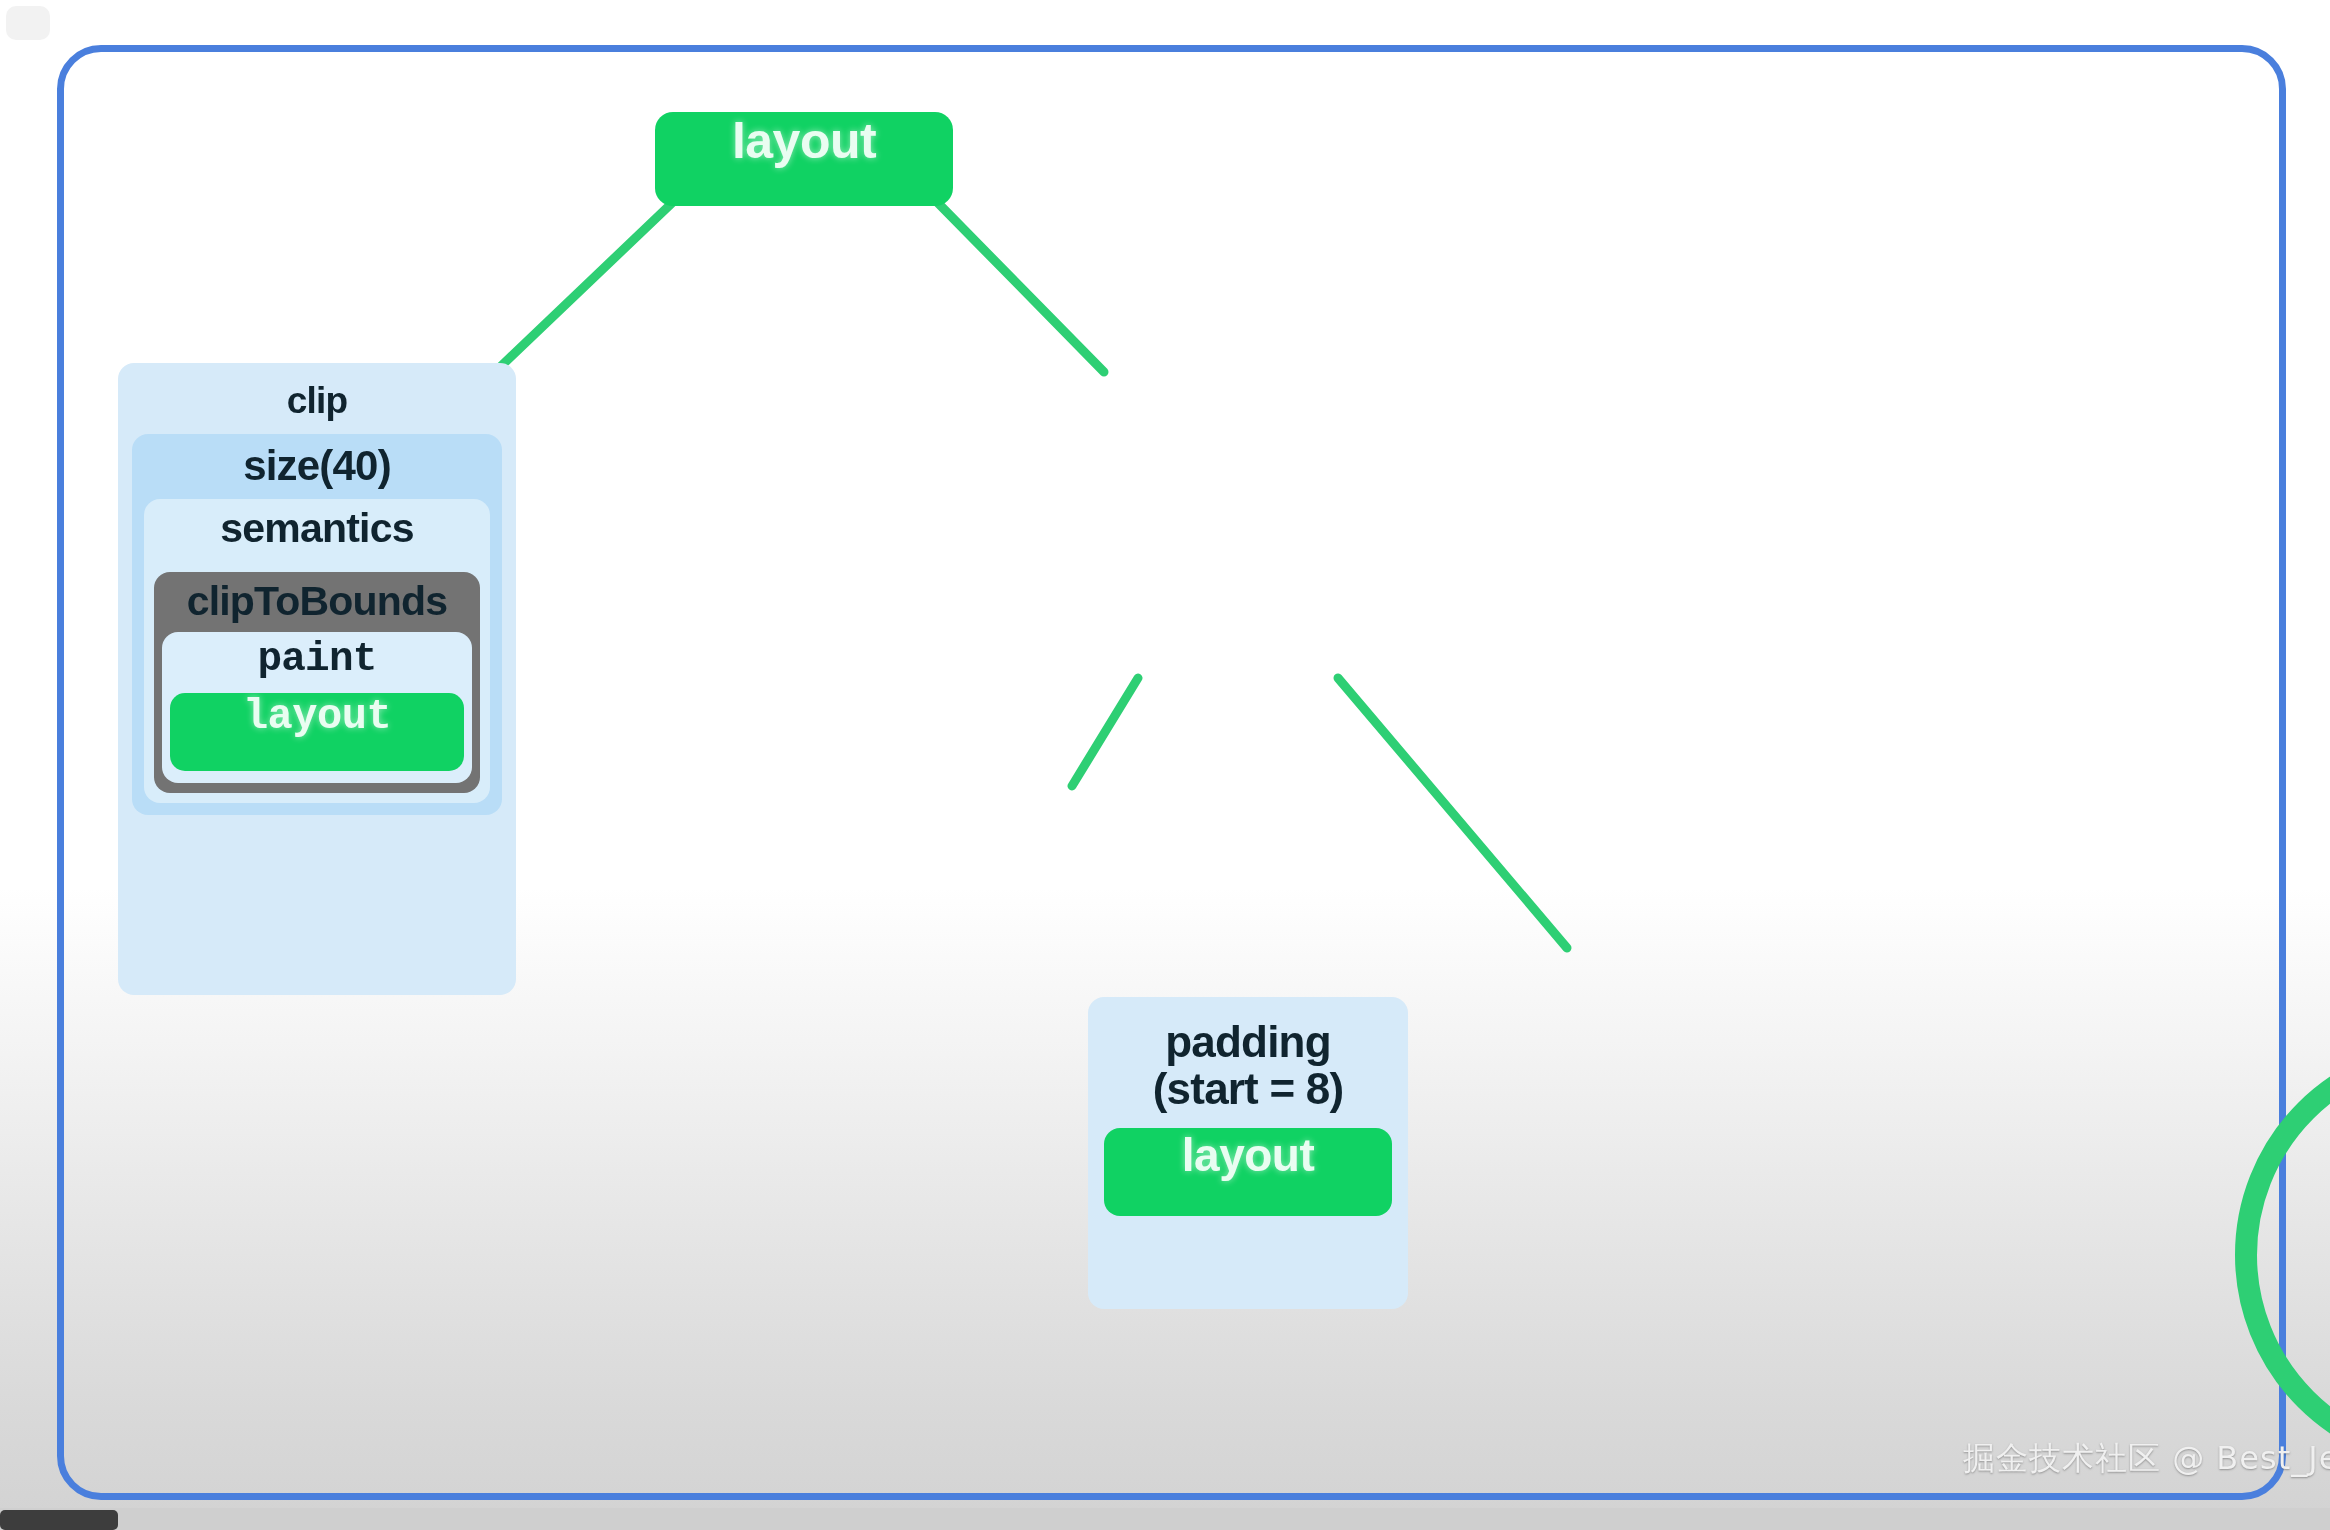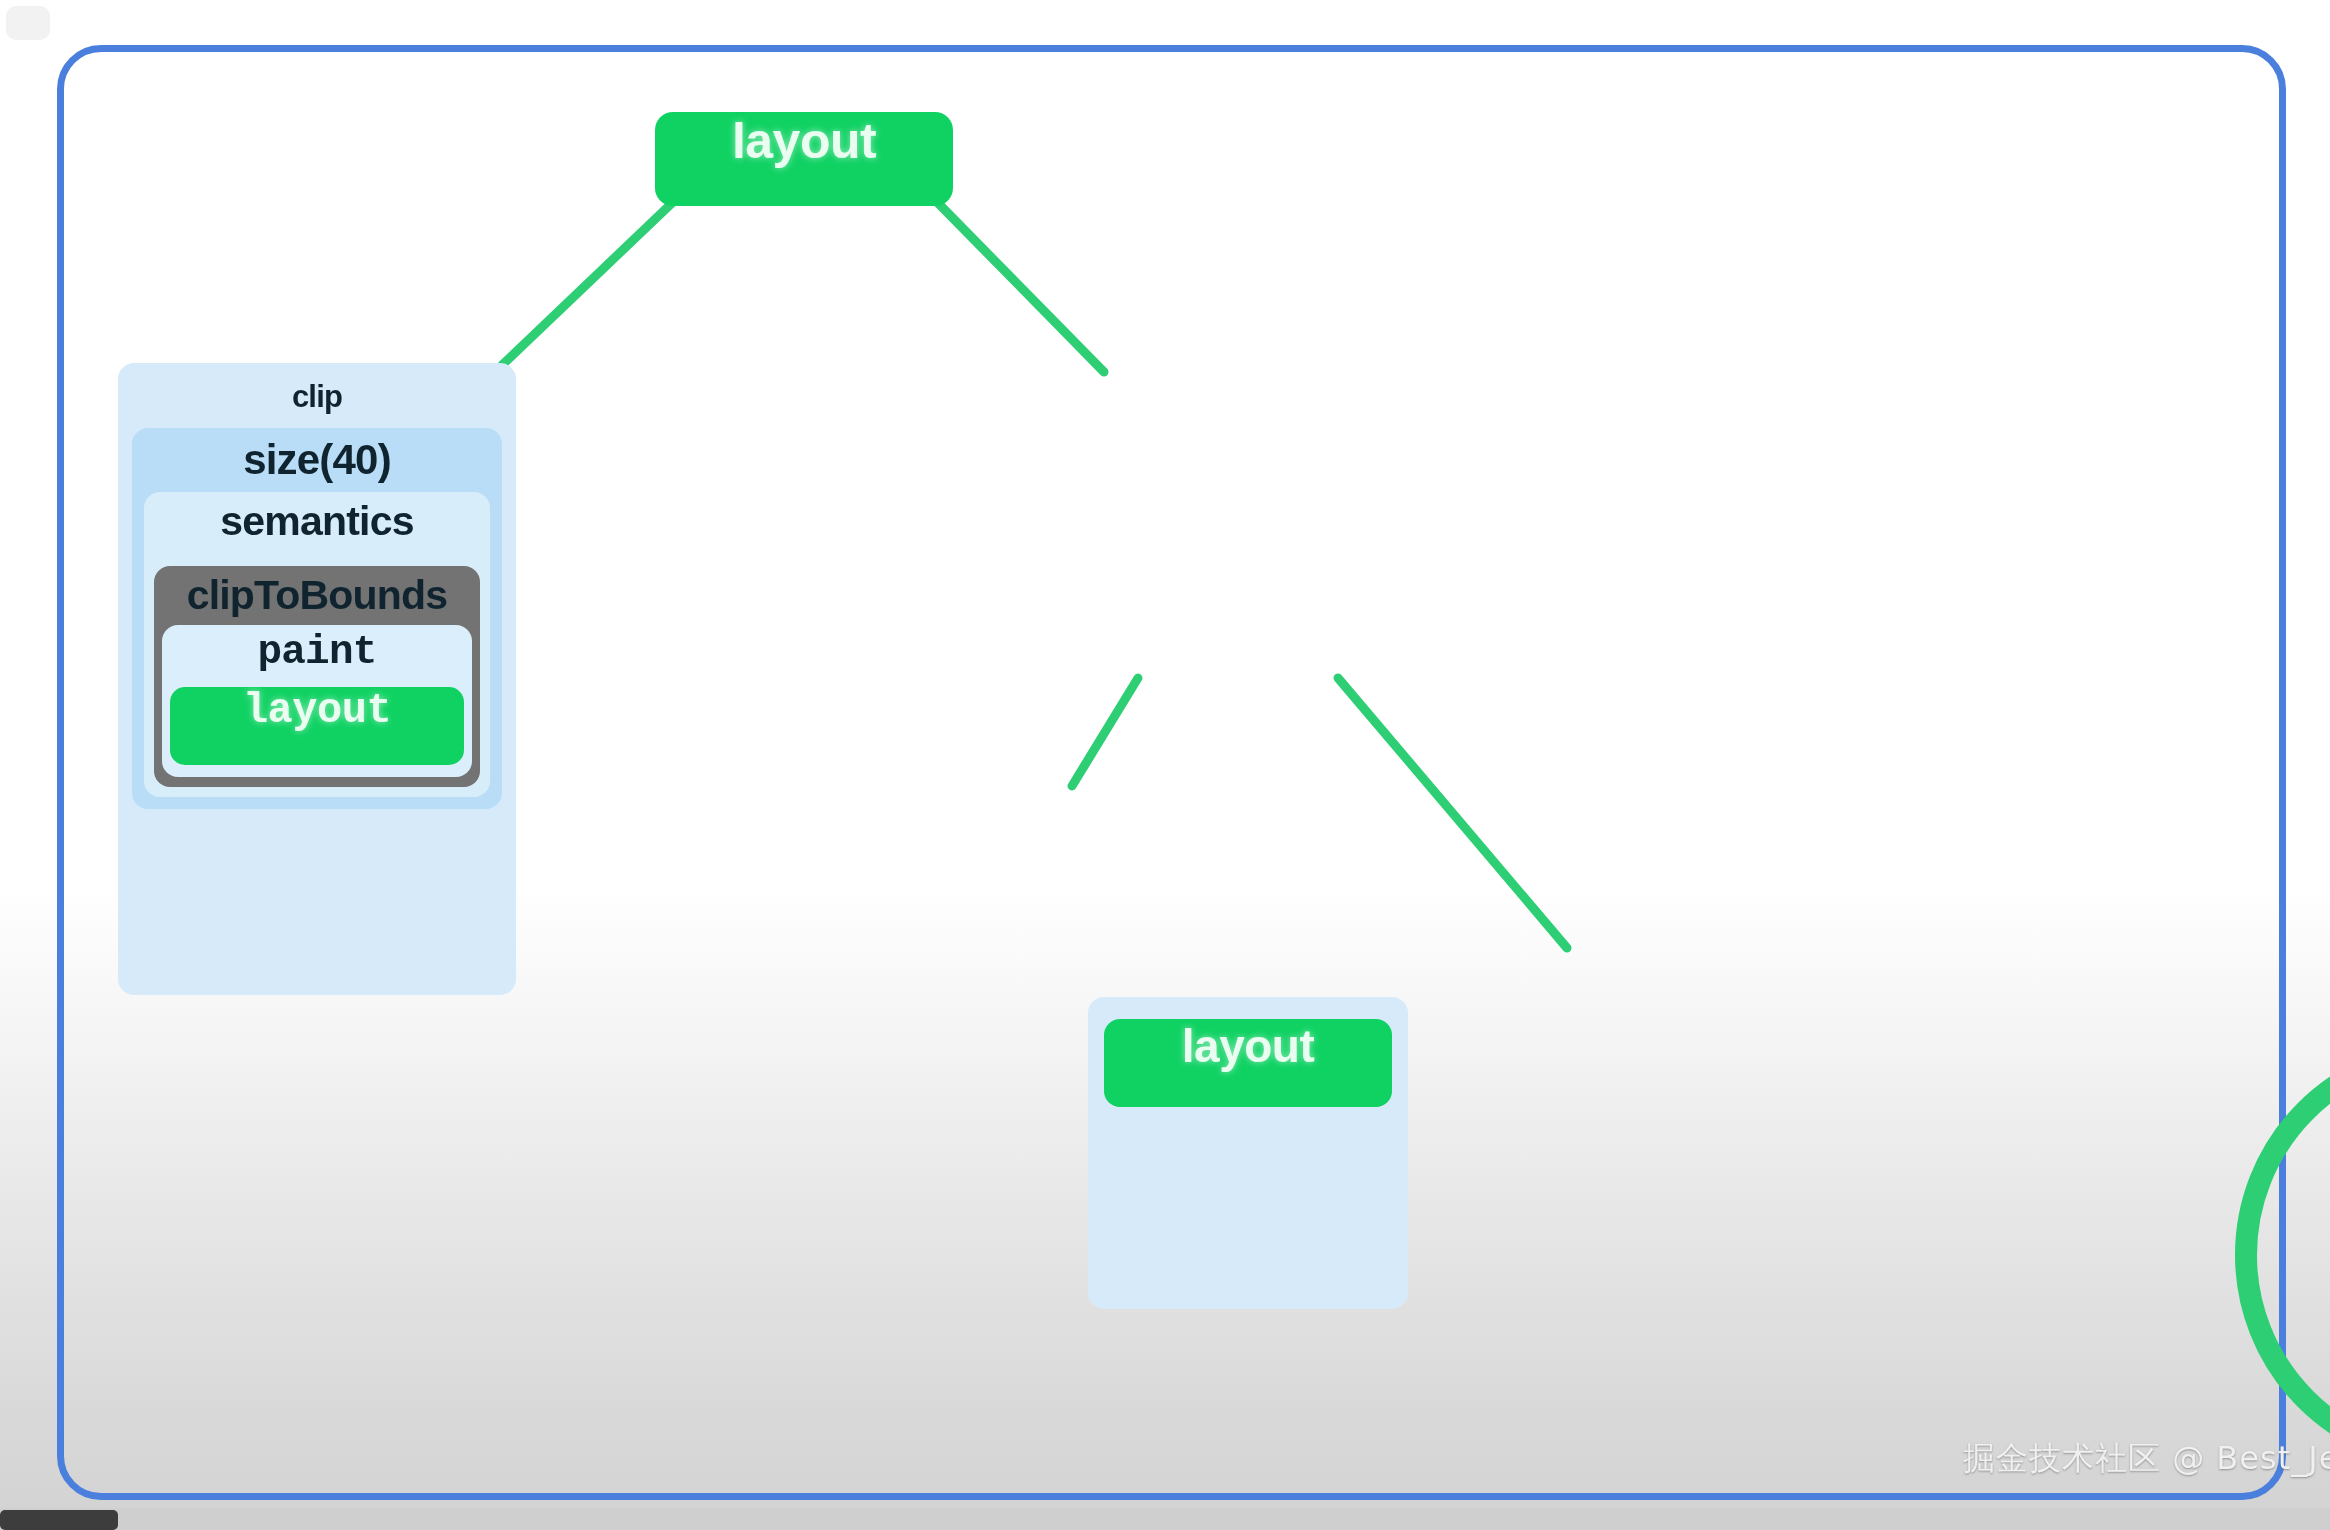--- a/index.html
+++ b/index.html
@@ -166,21 +166,21 @@
     <line x1="1138" y1="678" x2="1072" y2="786" stroke="#2ecf74" stroke-width="9" stroke-linecap="round"></line>
 
     <line x1="1338" y1="678" x2="1567" y2="948" stroke="#2ecf74" stroke-width="9" stroke-linecap="round"></line>
   </svg>
 
   <div class="green-pill" id="node-root">
     <span>layout</span>
   </div>
 
   <div class="nest t0" id="node-clip" style="padding:18px 14px 14px 14px;">
-    <div class="nest-label" style="font-size:31px;margin-bottom:14px;">clip</div>
+    <div class="nest-label" style="font-size:37px;margin-bottom:14px;">clip</div>
 
     <div class="nest t1" style="width:100%;padding:10px 12px 12px 12px;">
       <div class="nest-label" style="font-size:42px;margin-bottom:10px;">size(40)</div>
 
       <div class="nest t2" style="width:100%;padding:8px 10px 10px 10px;">
         <div class="nest-label" style="font-size:41px;margin-bottom:10px;">semantics</div>
 
         <div class="nest t3" style="width:100%;padding:8px 8px 10px 8px;">
           <div class="nest-label" style="font-size:41px;margin-bottom:8px;">clipToBounds</div>
 
@@ -190,20 +190,22 @@
             <div class="green-pill" style="position:relative;left:auto;top:auto;width:100%;height:78px;font-size:42px;border-radius:15px;">
               <span>layout</span>
             </div>
           </div>
         </div>
       </div>
     </div>
   </div>
 
   <div class="nest t0" id="node-padstart" style="padding:22px 16px 18px 16px;">
+    <div class="nest-label" style="font-size:44px;margin-bottom:16px;">padding
+(start = 8)</div>
 
     <div class="green-pill" style="position:relative;left:auto;top:auto;width:100%;height:88px;font-size:46px;border-radius:16px;">
       <span>layout</span>
     </div>
   </div>
 
   <div class="watermark">掘金技术社区 @ Best_Jerry</div>
 
   <div class="bottom-strip"></div>
   <div class="bottom-tab"></div>

